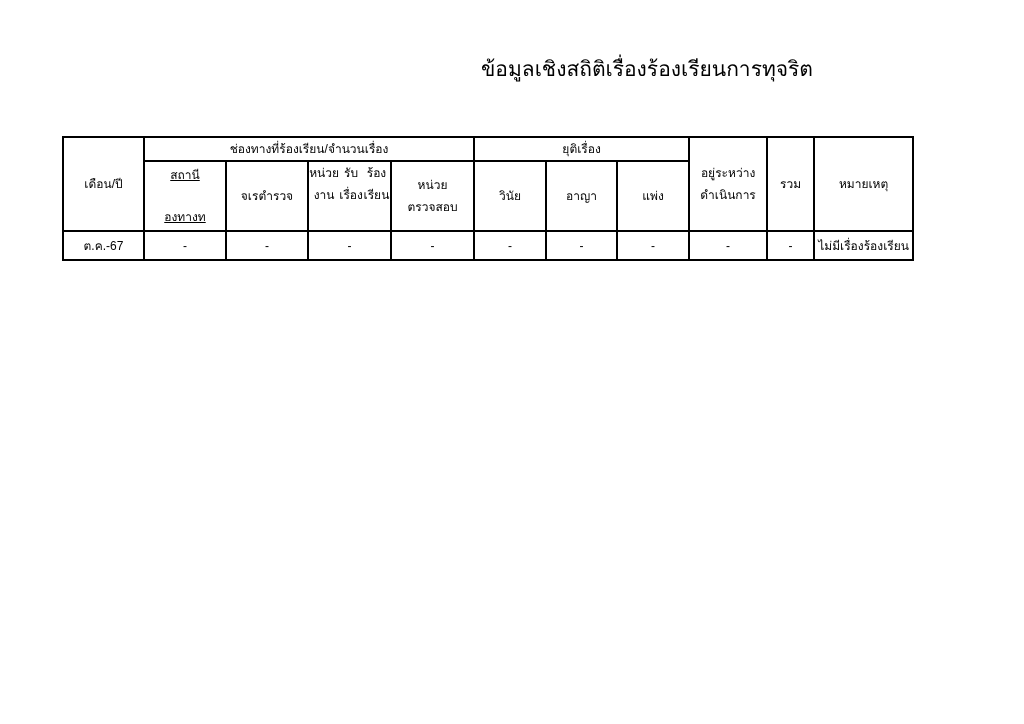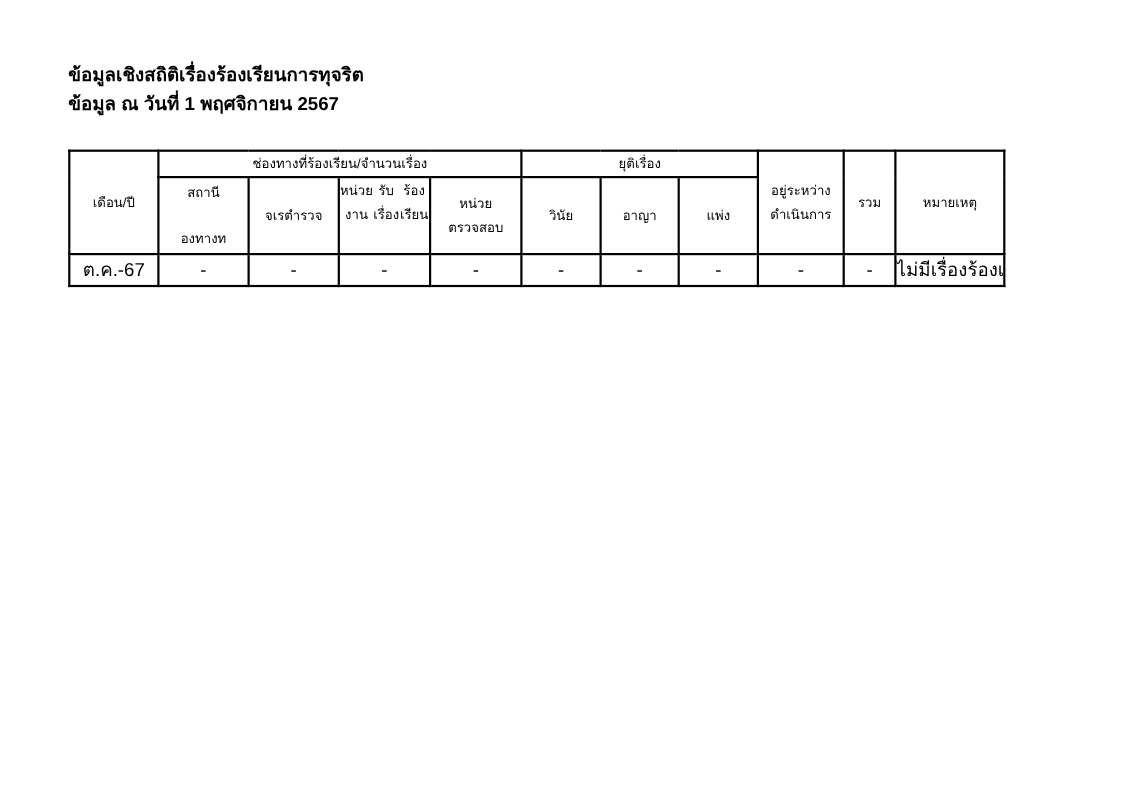--- a/index.html
+++ b/index.html
@@ -12,25 +12,24 @@
     font-family: "Liberation Sans", sans-serif;
     overflow: hidden;
   }
 
   
   .title-block {
     position: absolute;
     left: 62px;
     top: 56px;
     width: 751px;
-    text-align: left;
-    font-size: 17px;
+    text-align: right;
+    font-size: 21px;
     line-height: 26px;
     white-space: nowrap;
-    font-weight: bold;
   }
 
   
   table.report {
     position: absolute;
     left: 62px;
     top: 136px;
     width: 850px;
     border-collapse: collapse;
     table-layout: fixed;
@@ -39,26 +38,26 @@
     border: 2px solid #000000;
     text-align: center;
     vertical-align: middle;
     padding: 0;
     font-size: 12px;
     line-height: 22px;
     overflow: hidden;
   }
   tr.row-group  td { height: 22px; }
   tr.row-sub    td { height: 68px; }
-  tr.row-data   td { height: 27px; font-size: 17px; }
+  tr.row-data   td { height: 27px; font-size: 12px; }
 
   .v-spread {
     display: flex; flex-direction: column;
     justify-content: space-between;
-    height: 64px; padding: 2px 0;
+    height: 64px; padding: 2px 0; text-decoration: underline;
   }
   .v-center3 {
     display: flex; 
     justify-content: center;
     height: 68px;
   }
   .v-bottom {
     display: flex; flex-direction: column;
     justify-content: center;
     height: 64px; padding-bottom: 1px;
@@ -66,21 +65,20 @@
   .two-line { line-height: 22px; }
   .note-cell { font-size: 13px; white-space: nowrap; }
 </style>
 </head>
 <body>
 
 <div class="page">
 
   <div class="title-block">
     <div>ข้อมูลเชิงสถิติเรื่องร้องเรียนการทุจริต</div>
-    <div>ข้อมูล ณ วันที่ 1 พฤศจิกายน 2567</div>
   </div>
 
   <table class="report">
     <colgroup>
       <col style="width:81px">
       <col style="width:82px">
       <col style="width:82px">
       <col style="width:83px">
       <col style="width:83px">
       <col style="width:72px">

